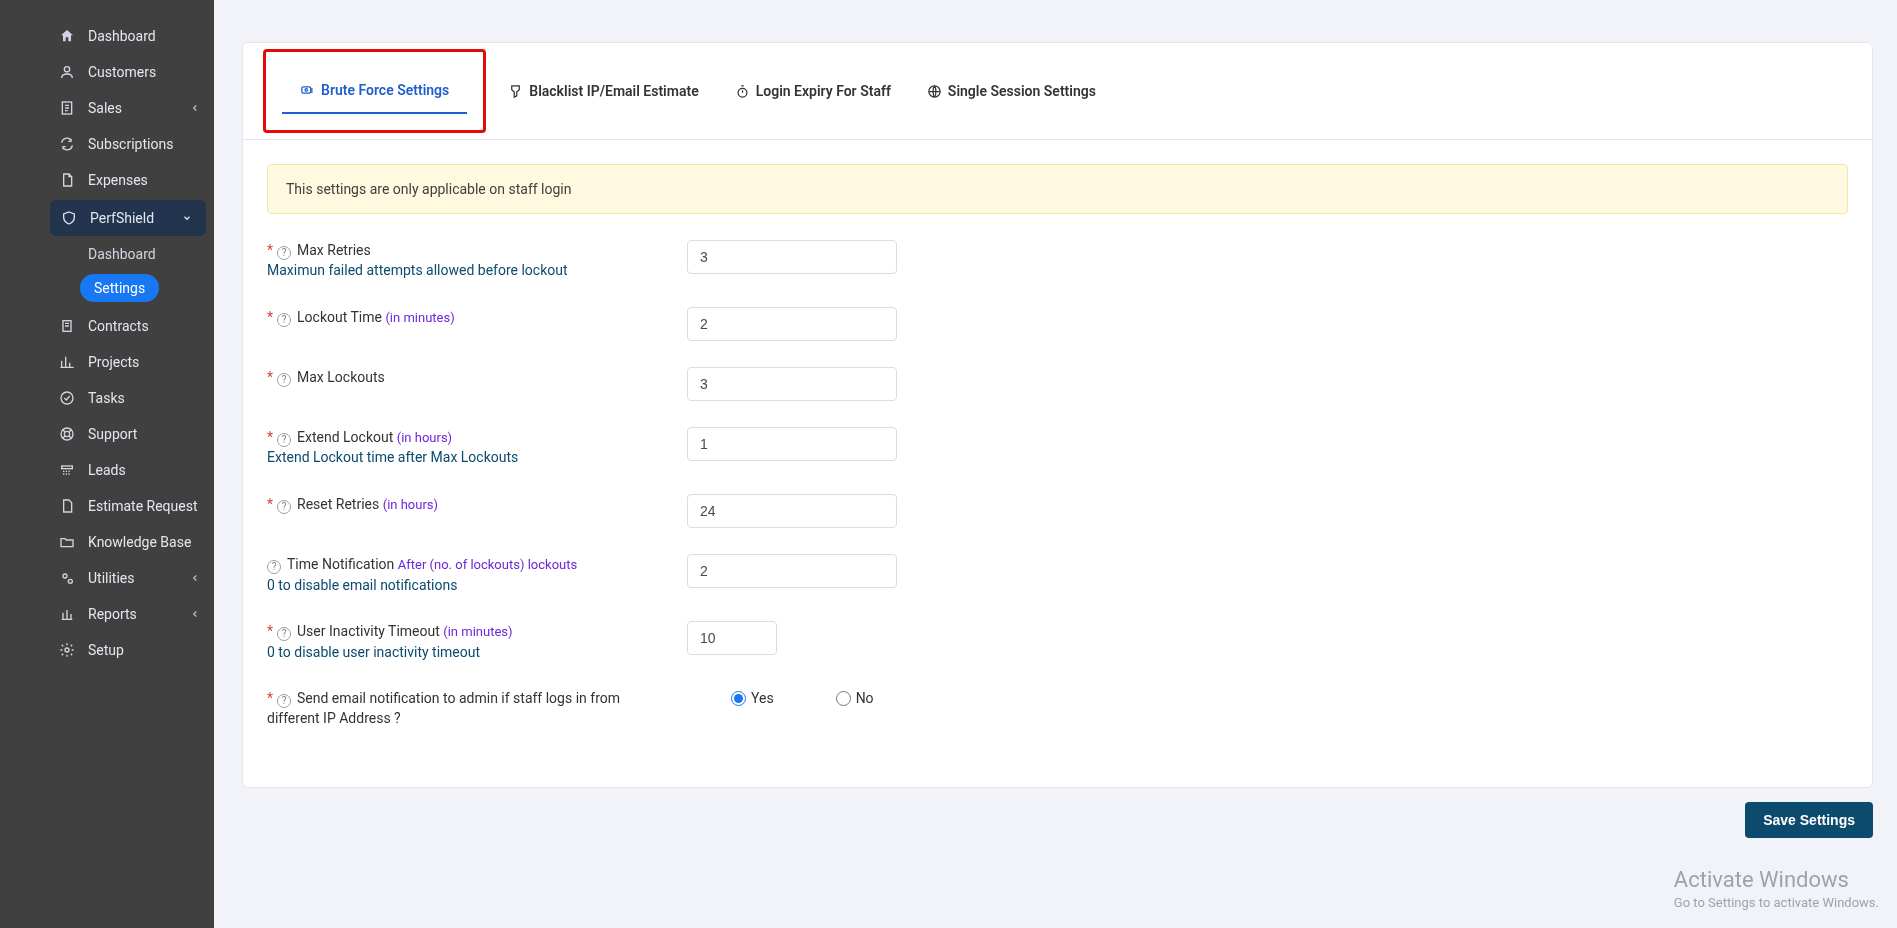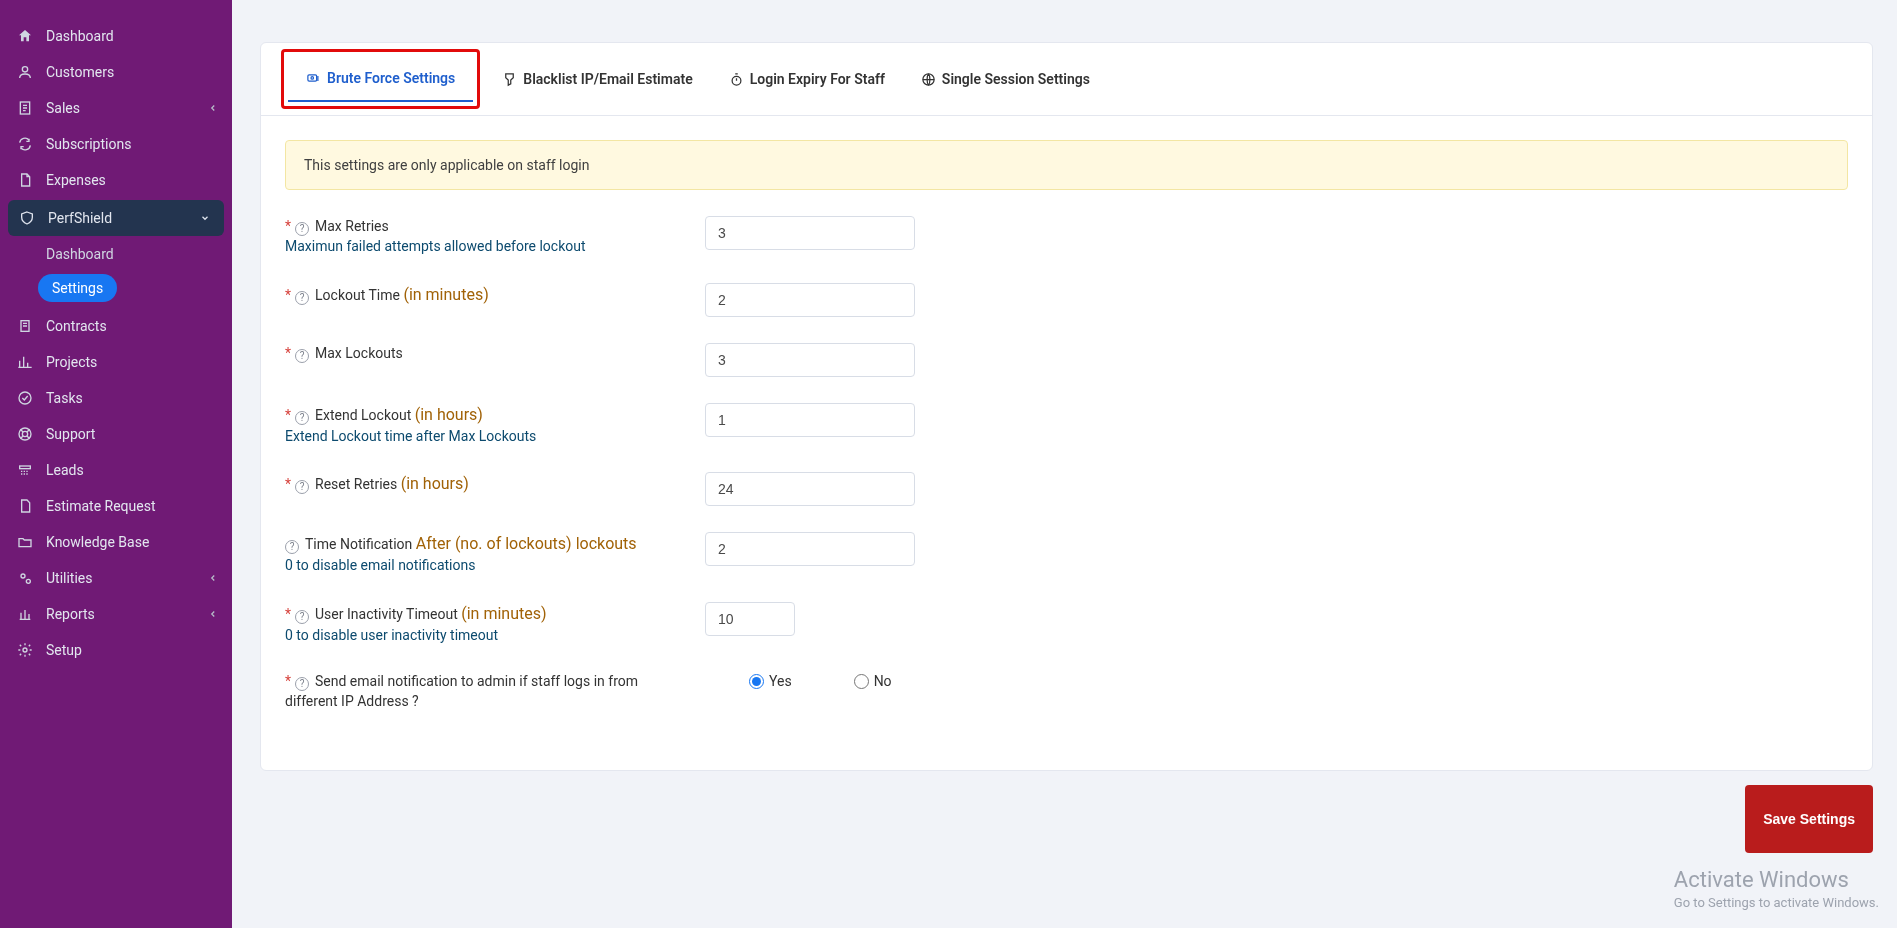--- a/index.html
+++ b/index.html
@@ -1,58 +1,58 @@
 <!DOCTYPE html>
 <html><head>
 <meta charset="utf-8">
 <style>
   * { box-sizing: border-box; margin:0; padding:0; }
   body { font-family: -apple-system, BlinkMacSystemFont, "Segoe UI", Roboto, "Helvetica Neue", Arial, sans-serif; background:#f1f3f8; color:#333; font-size:14px; }
   .app { display:flex; min-height:928px; }
 
   
-  .sidebar { width:232px; background:#701a75; color:#d0d6e2; padding-top:18px; flex-shrink:0; }
+  .sidebar { width:214px; background:#404040; color:#d0d6e2; padding-top:18px; flex-shrink:0;padding-left:42px; }
   .sidebar-item { display:flex; align-items:center; padding:10px 14px 10px 16px; cursor:pointer; color:#e2e6ef; font-size:14px; position:relative; }
   .sidebar-item .icon { width:18px; display:inline-flex; justify-content:center; margin-right:12px; }
   .sidebar-item .chev { margin-left:auto; }
   .sidebar-item.active-group { background:#23344f; border-radius:6px; margin:2px 8px; padding-left:10px; }
   .sidebar-sub { padding-left:44px; color:#d0d6e2; }
   .sidebar-sub-item { padding:8px 0 8px 2px; cursor:pointer; }
   .sidebar-sub-item.active { display:inline-block; background:#1877f2; color:#fff; padding:6px 14px; border-radius:18px; margin:4px 0 6px -6px; }
 
   
   .main { flex:1; padding:0 24px 0 28px; }
 
   .card { background:#fff; border:1px solid #e4e7ef; border-radius:6px; margin-top:42px; overflow:hidden; }
   .tabs { display:flex; border-bottom:1px solid #e4e7ef; padding:0 10px; align-items:center; }
   .tab { padding:20px 18px 20px; display:flex; align-items:center; color:#333; cursor:pointer; font-size:14px; font-weight:600; }
   .tab .icon { margin-right:6px; display:inline-flex;}
   .tab.active { color:#1f5fcd; }
-  .tab-highlight { border:3px solid #e20b0b; border-radius:4px; padding:4px; margin:6px 4px 6px 10px; }
+  .tab-highlight { border:3px solid #e20b0b; border-radius:4px; padding:16px; margin:6px 4px 6px 10px; }
   .tab-highlight .tab { padding:14px 18px 14px; border-bottom:2px solid #1f5fcd; }
   .content-pad { padding:24px 24px 32px 24px; }
 
   .alert { background:#fff9e0; border:1px solid #f3e6a3; color:#404040; padding:16px 18px; border-radius:4px; font-size:14px; }
 
   .form { margin-top:26px; }
   .form-row { display:flex; align-items:flex-start; margin-bottom:26px; }
   .form-label-col { width:420px; flex-shrink:0; padding-right:20px; line-height:1.45; }
   .req { color:#d7433d; margin-right:4px; }
   .help-icn { display:inline-block; width:14px; height:14px; border:1px solid #9ba0ab; border-radius:50%; color:#7c818c; font-size:10px; line-height:12px; text-align:center; margin-right:6px; vertical-align:-1px; }
   .lbl-main { color:#333; font-size:14px; }
-  .lbl-hint { color:#a16207; font-size:16px;margin-top:32px; }
+  .lbl-hint { color:#6d28d9; font-size:13px;margin-top:32px; }
   .lbl-under { color:#0c4a6e; font-size:14px; display:block; margin-top:0; }
   .form-input-col input[type=text]{ border:1px solid #d8dde6; border-radius:4px; padding:8px 12px; font-size:14px; color:#4a4a4a; width:210px; }
   .inp-sm { width:90px !important; }
   .radio-group { display:flex; gap:18px; align-items:center; padding-top:2px;}
   .radio-group label { display:flex; align-items:center; gap:5px; color:#333; font-size:14px;margin-left:44px; }
   .radio-group input[type=radio] { width:15px; height:15px; accent-color:#1877f2; }
 
   .footer-save { text-align:right; margin-bottom:18px; }
-  .btn-primary { background:#b91c1c; color:#fff; border:0; padding:26px 18px; border-radius:4px; font-size:14px; font-weight:600; cursor:pointer; }
+  .btn-primary { background:#0c4a6e; color:#fff; border:0; padding:10px 18px; border-radius:4px; font-size:14px; font-weight:600; cursor:pointer; }
 
   
   .watermark { position:fixed; right:18px; bottom:16px; color:#b8bdc6; text-align:left; line-height:1.35; pointer-events:none;}
   .watermark .t1 { font-size:22px; color:#9da3ae; }
   .watermark .t2 { font-size:13px; color:#9da3ae; }
 
   svg { display:block; }
 </style>
 </head>
 <body>

